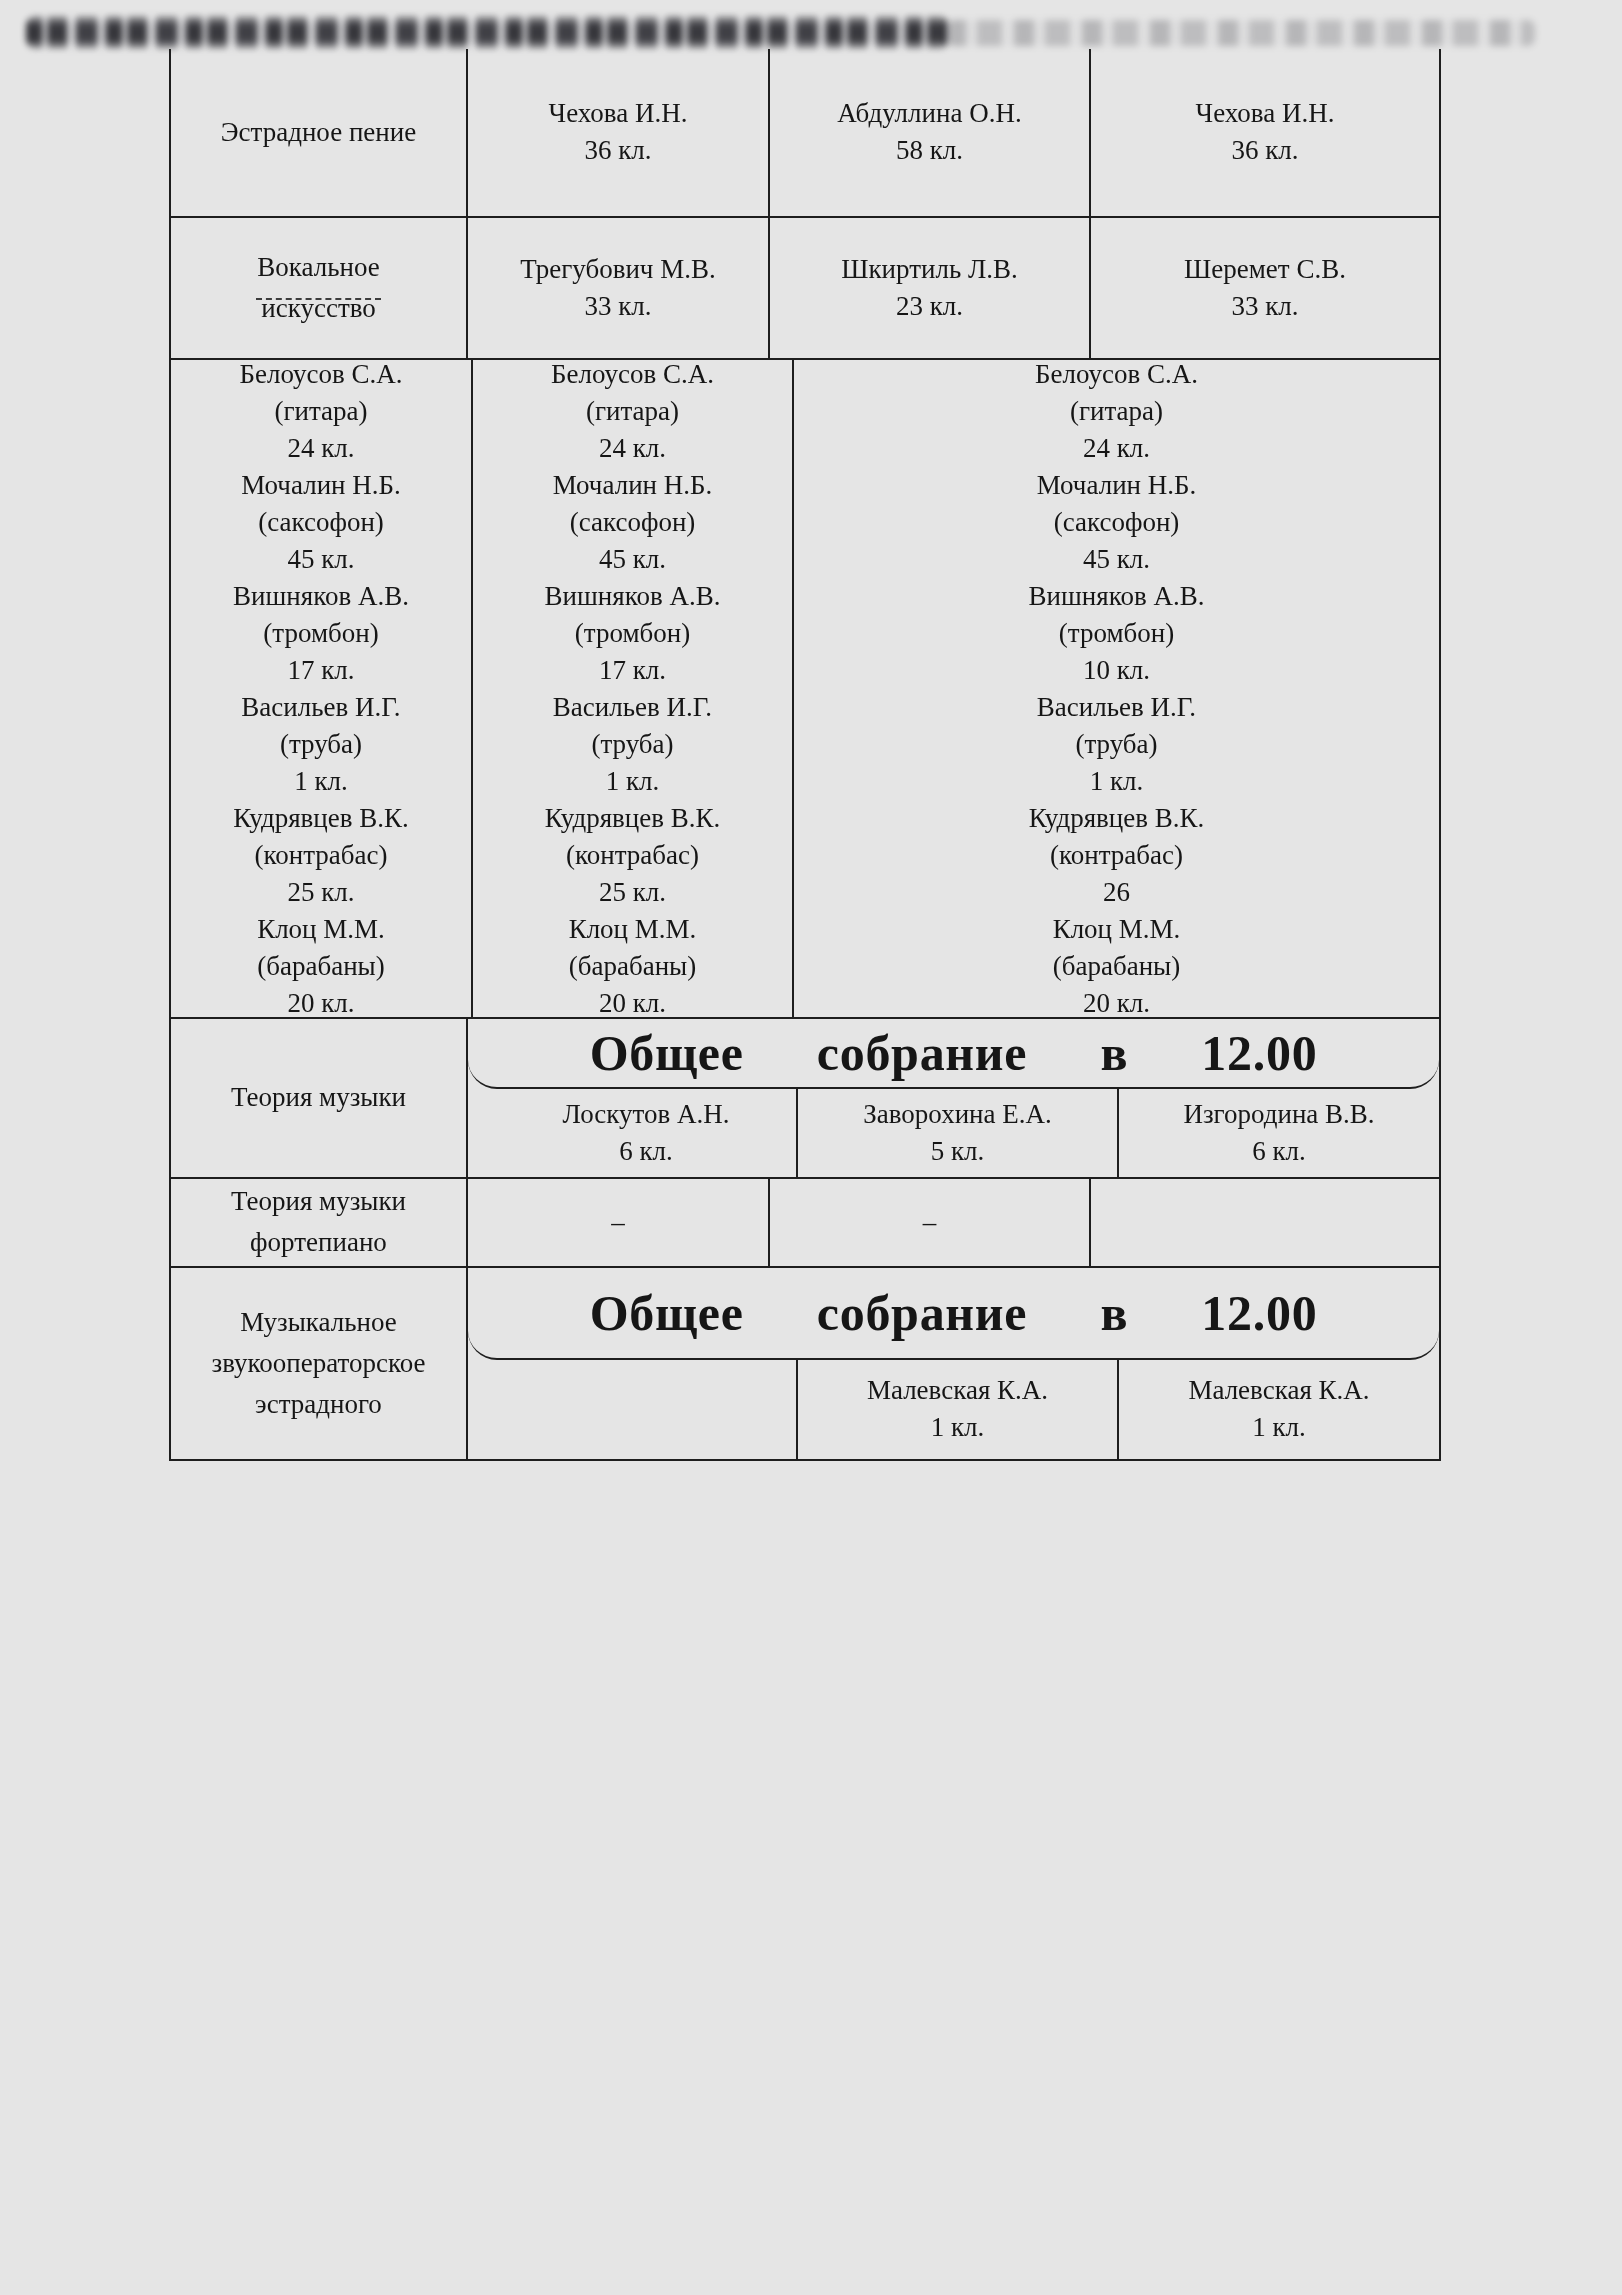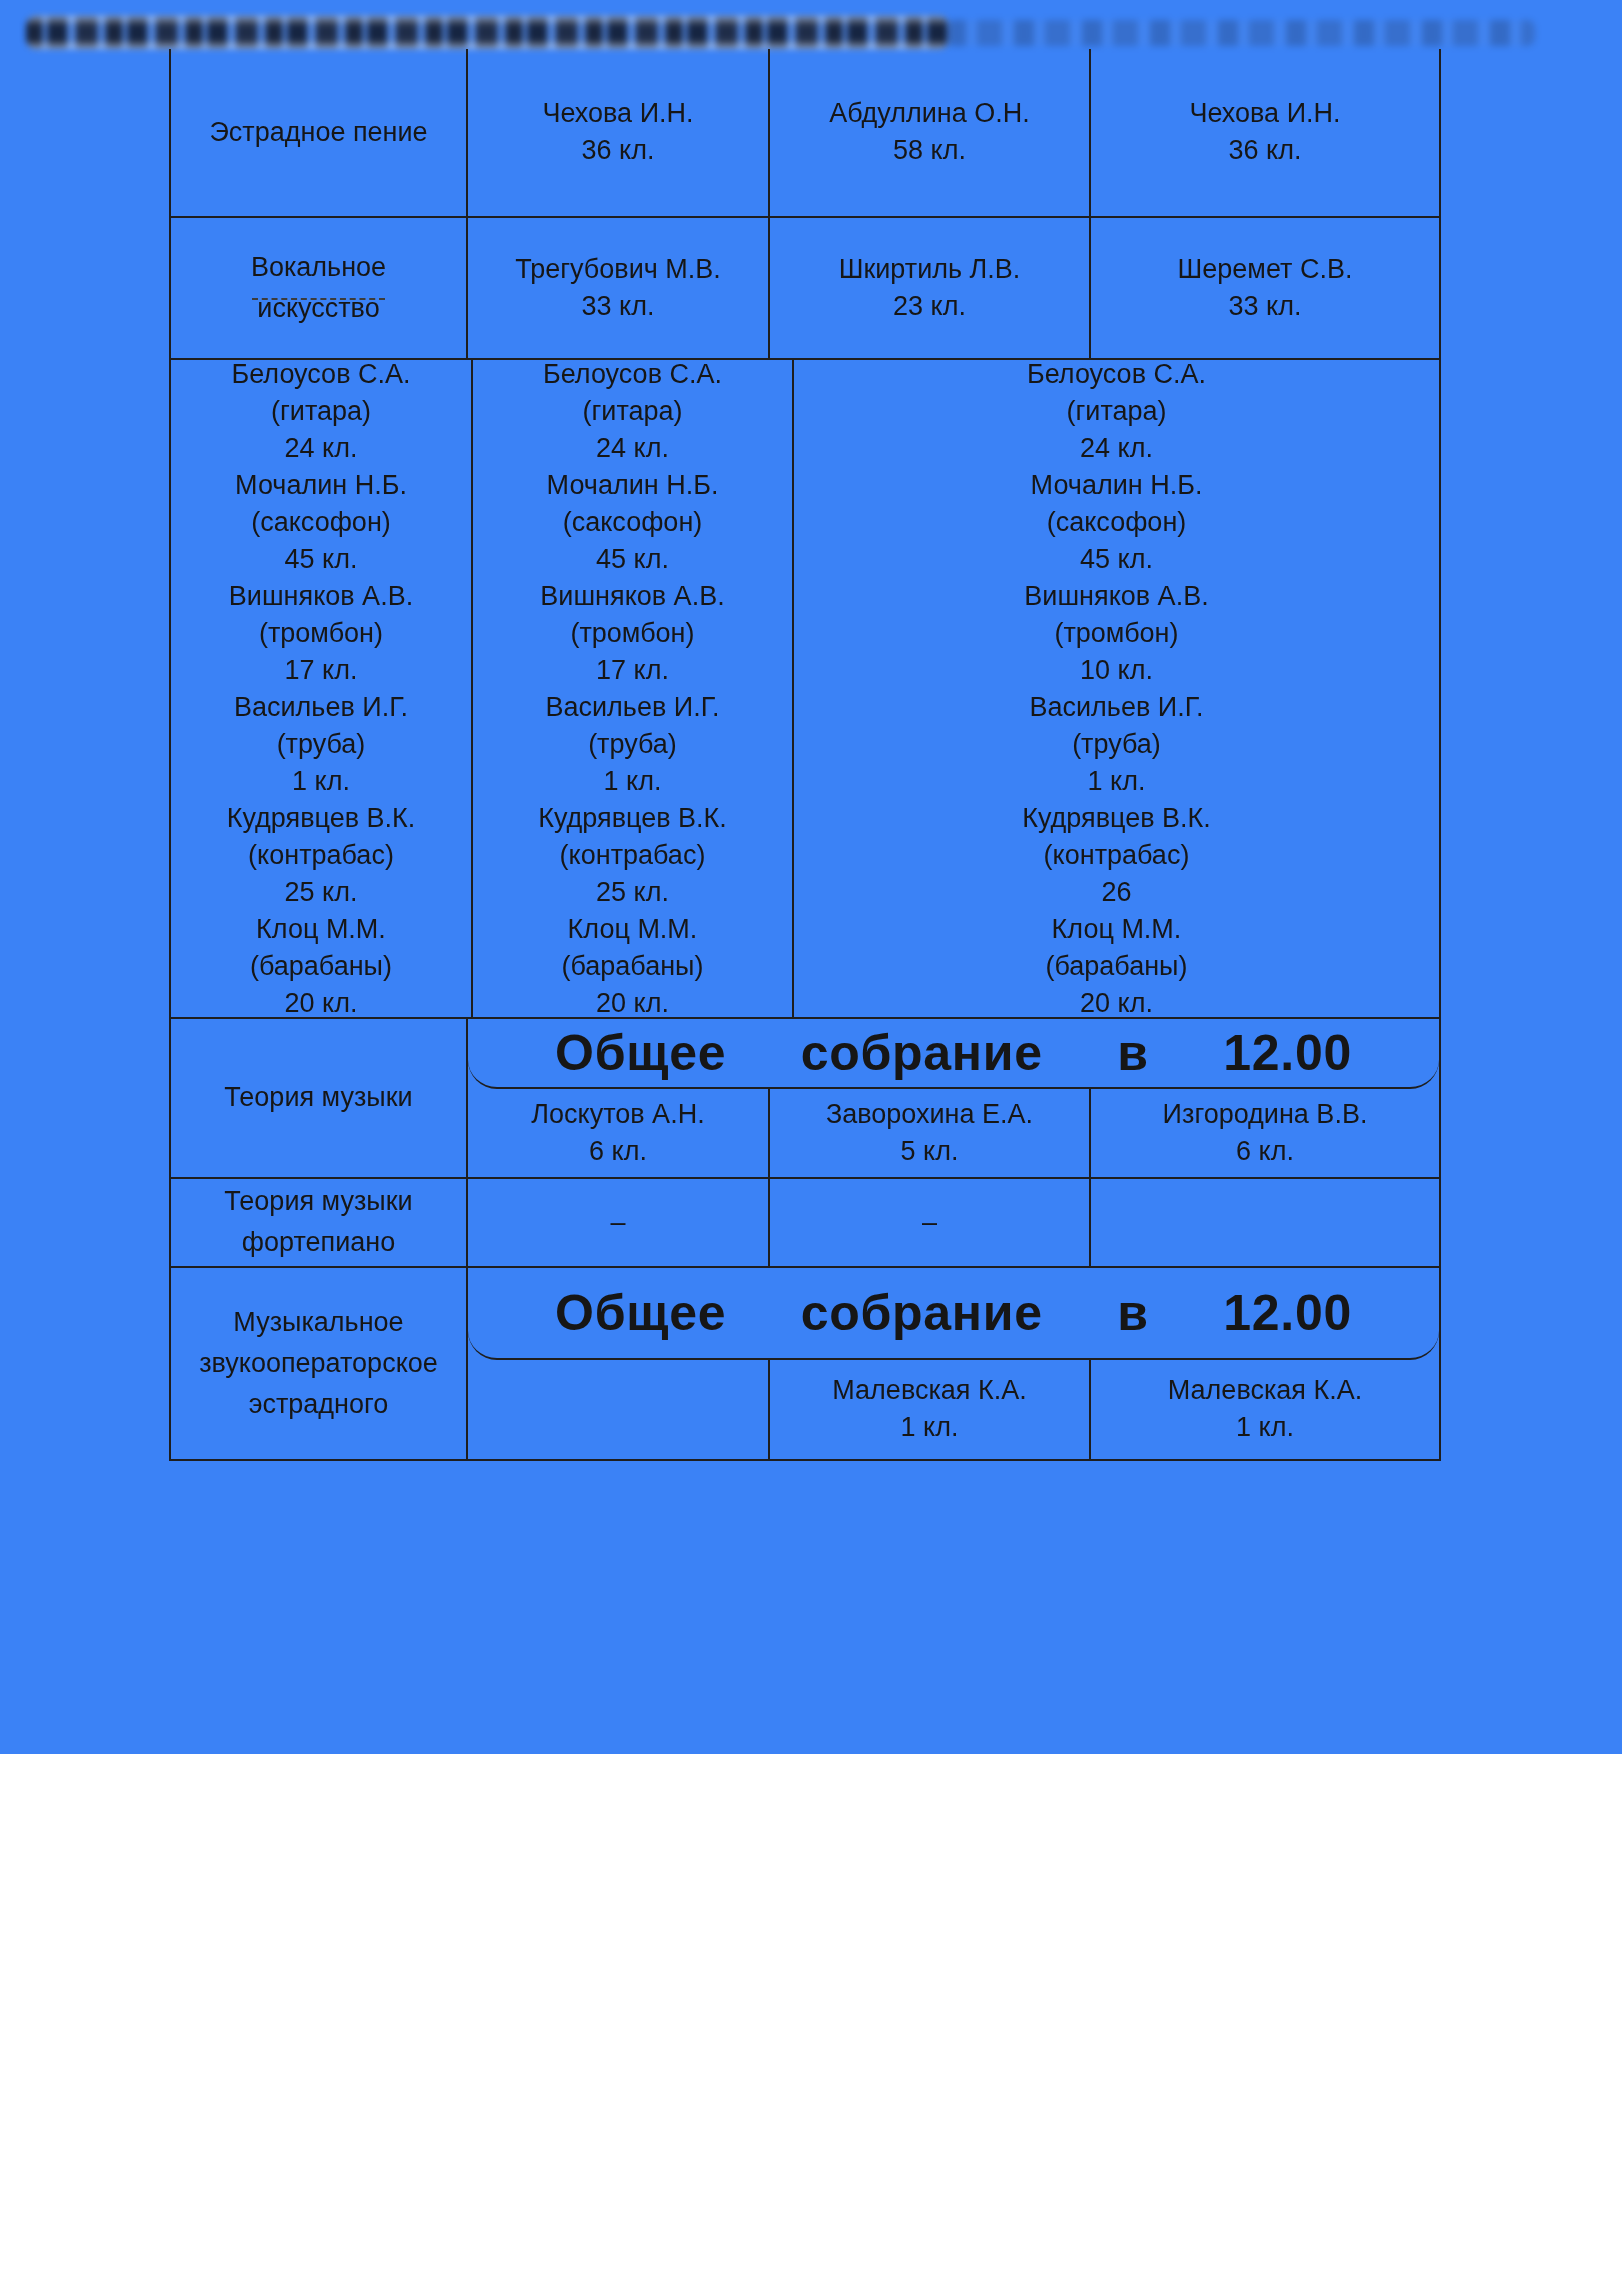--- a/index.html
+++ b/index.html
@@ -1,20 +1,20 @@
 <!DOCTYPE html>
 <html style="font-size:10.5px"><head>
 <meta charset="utf-8">
 <style>
   html,body{margin:0;padding:0;background:#ffffff;}
   .page{
     position:relative;
-    width:1623px;height:1754px;
-    background:#3b82f6;
-    font-family:Liberation Sans, sans-serif;
+    width:1623px;height:2295px;
+    background:#e5e5e5;
+    font-family:Liberation Serif, serif;
     color:#161616;
     overflow:hidden;
   }
 
   
   .smudge{position:absolute;pointer-events:none;}
   .smudge-dark{
     left:26px;top:15.7px;width:923px;height:33px;
     opacity:.88;filter:blur(3.3px);
     background:
@@ -68,21 +68,21 @@
     border-bottom:2.6px solid #1e1e1e;
     display:flex;align-items:center;justify-content:center;
     font-weight:bold;font-size:50px;
     word-spacing:1.2em;
     letter-spacing:0.7px;
     white-space:nowrap;
     border-radius:29px;
   }
   .banner-r4{height:70px;}
   .banner-r6{height:92px;}
-  .subrow{flex:1;display:flex;min-height:0;}
+  .subrow{flex:1;display:flex;min-height:0;padding-left:28px;}
   .subrow .cell{height:100%;}
 
   
   .lbl-line{display:block;}
   .strike-dashed{position:relative;display:inline-block;}
   .strike-dashed::after{
     content:"";position:absolute;left:-5.2px;right:-5.2px;top:0.36em;
     border-top:2px dashed #3c3c3c;
   }
 

